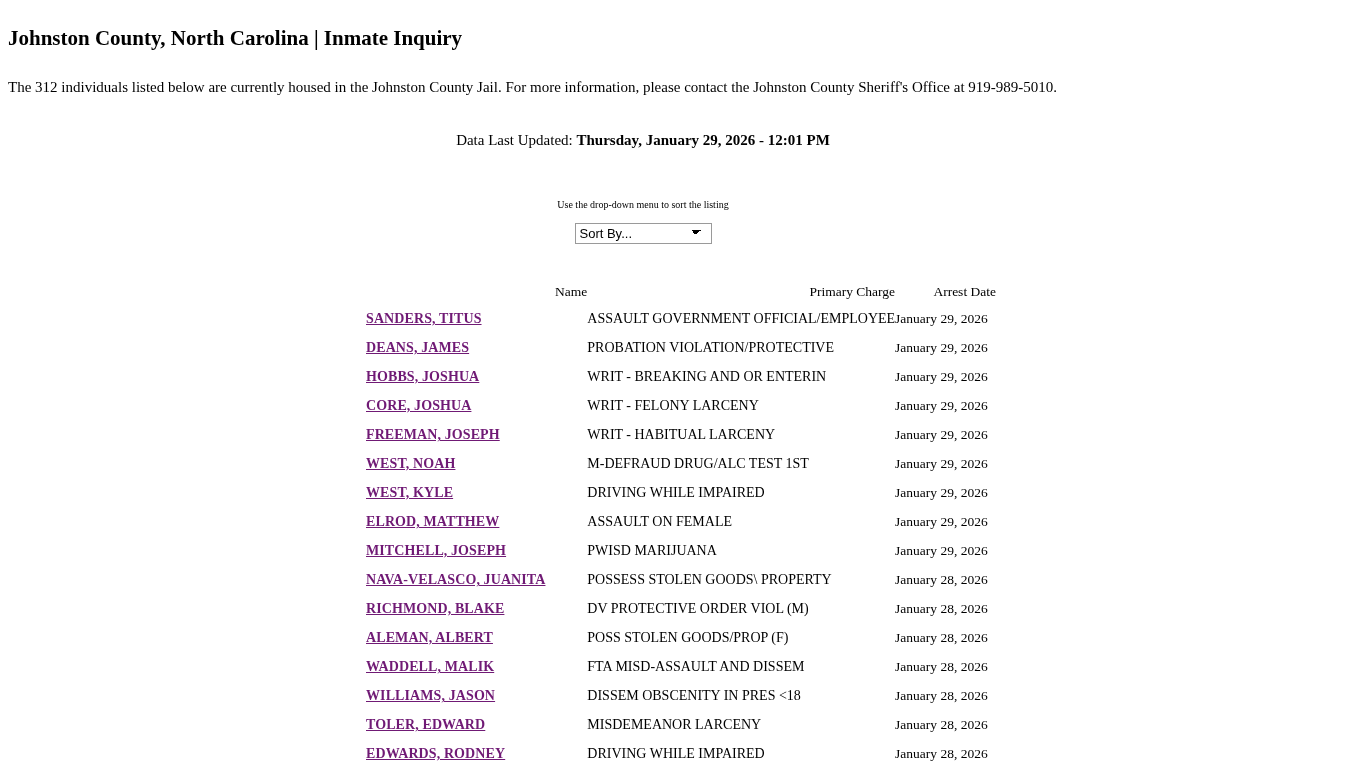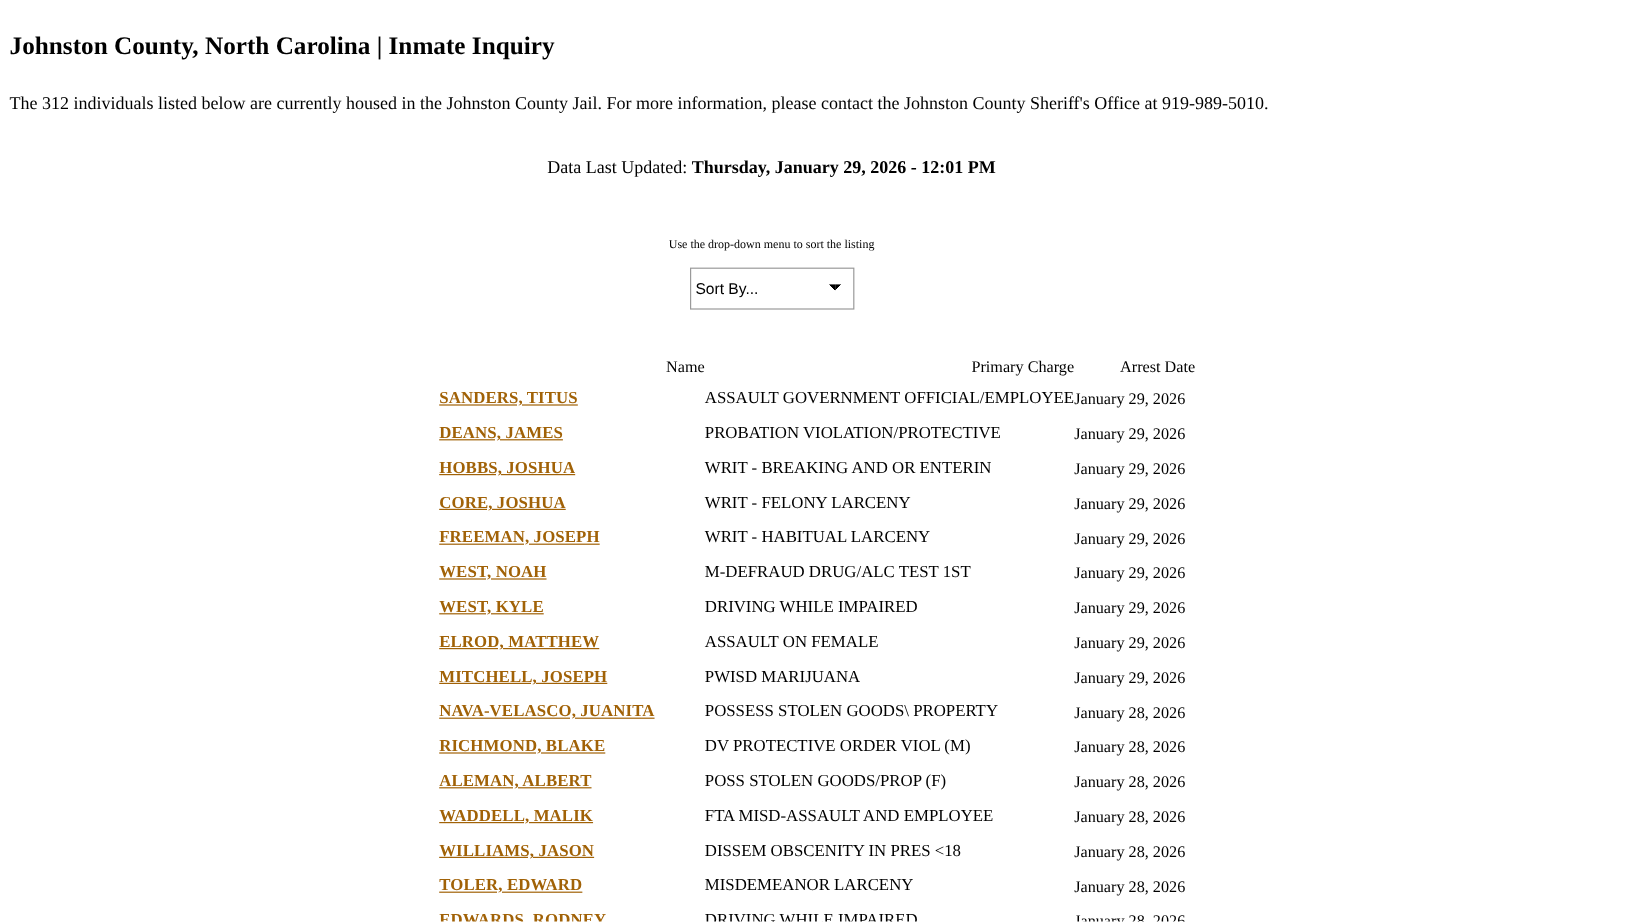--- a/index.html
+++ b/index.html
@@ -49,21 +49,21 @@
   }
   .select-wrap {
     text-align: center;
     margin-top: 13px;
     padding-right: 80px;
   }
   select.sort-select {
     font-family: "Liberation Sans", "DejaVu Sans", sans-serif;
     font-size: 13px;
     width: 137px;
-    height: 35px;
+    height: 21px;
     padding: 1px 2px 1px 4px;
     background: #ffffff;
     border: 1px solid #9a9a9a;
     border-radius: 0;
     color: #000000;
     -webkit-appearance: none;
     -moz-appearance: none;
     appearance: none;
     background-image:
       linear-gradient(45deg, transparent 50%, #000 50%),
@@ -100,21 +100,21 @@
   table.inmate-table td {
     padding: 4px 0 9px 0;
     vertical-align: top;
     white-space: nowrap;
   }
   td.cell-name {
     text-align: left;
     padding-left: 8px;
   }
   td.cell-name a {
-    color: #a16207;
+    color: #701a75;
     text-decoration: underline;
     font-weight: bold;
     font-size: 14px;
     letter-spacing: 0.1px;
   }
   td.cell-charge {
     text-align: left;
     font-size: 14px;
     padding-left: 0px;
   }
@@ -210,21 +210,21 @@
             <td class="cell-charge">DV PROTECTIVE ORDER VIOL (M)</td>
             <td class="cell-date">January 28, 2026</td>
           </tr>
           <tr>
             <td class="cell-name"><a href="#">ALEMAN, ALBERT</a></td>
             <td class="cell-charge">POSS STOLEN GOODS/PROP (F)</td>
             <td class="cell-date">January 28, 2026</td>
           </tr>
           <tr>
             <td class="cell-name"><a href="#">WADDELL, MALIK</a></td>
-            <td class="cell-charge">FTA MISD-ASSAULT AND EMPLOYEE</td>
+            <td class="cell-charge">FTA MISD-ASSAULT AND DISSEM</td>
             <td class="cell-date">January 28, 2026</td>
           </tr>
           <tr>
             <td class="cell-name"><a href="#">WILLIAMS, JASON</a></td>
             <td class="cell-charge">DISSEM OBSCENITY IN PRES &lt;18</td>
             <td class="cell-date">January 28, 2026</td>
           </tr>
           <tr>
             <td class="cell-name"><a href="#">TOLER, EDWARD</a></td>
             <td class="cell-charge">MISDEMEANOR LARCENY</td>

